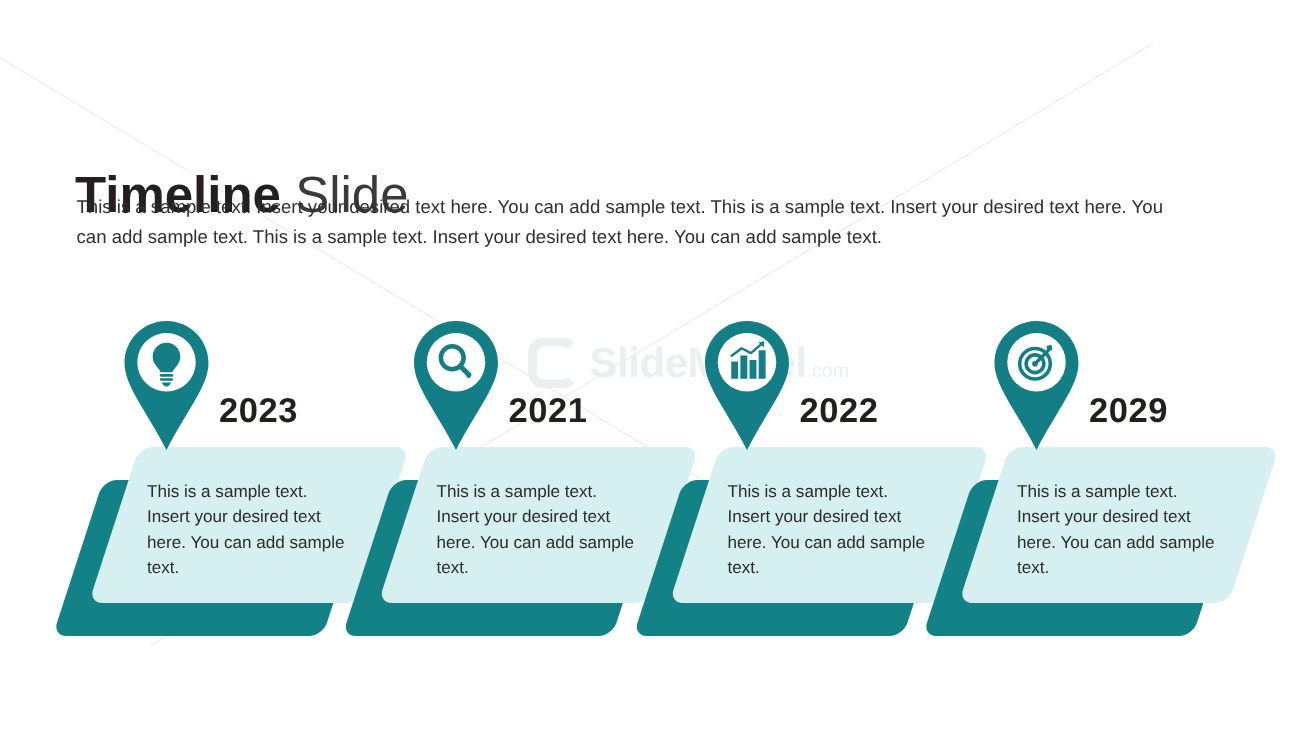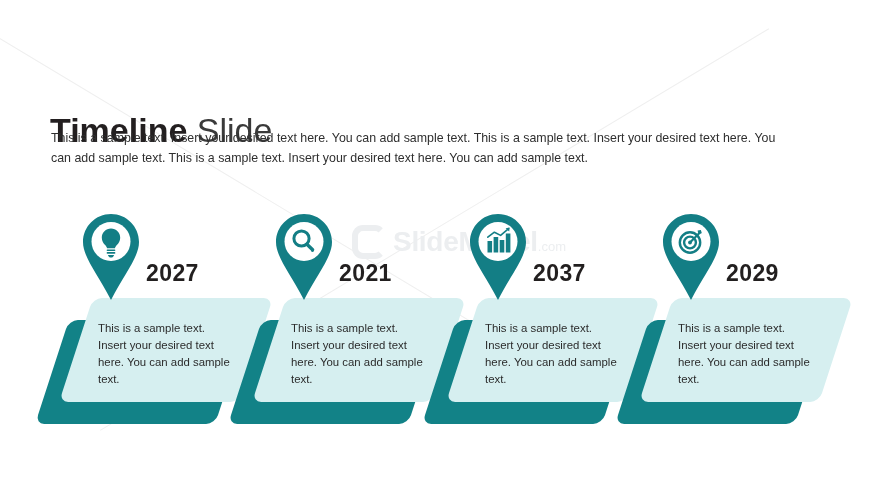--- a/index.html
+++ b/index.html
@@ -183,21 +183,21 @@
         <path d="M30 1 C14.5 1 2 13.5 2 29 C2 44 16 60 30 87 C44 60 58 44 58 29 C58 13.5 45.5 1 30 1 Z" fill="#137e85"></path>
         <circle cx="30" cy="28.5" r="19.5" fill="#ffffff"></circle>
         <g fill="#137e85">
           <path d="M30 15.5 c-5.1 0 -9.2 4.1 -9.2 9.2 0 3.3 1.7 5.6 3.3 7.4 1.1 1.2 1.7 2.1 1.9 3.1 h8 c0.2 -1 0.8 -1.9 1.9 -3.1 1.6 -1.8 3.3 -4.1 3.3 -7.4 0 -5.1 -4.1 -9.2 -9.2 -9.2 z"></path>
           <rect x="25.6" y="36.4" width="8.8" height="1.7" rx="0.8"></rect>
           <rect x="25.6" y="39.1" width="8.8" height="1.7" rx="0.8"></rect>
           <path d="M26.9 42 h6.2 c-0.5 1.6 -1.7 2.6 -3.1 2.6 -1.4 0 -2.6 -1 -3.1 -2.6 z"></path>
         </g>
       </svg>
     </div>
-    <div class="year">2027</div>
+    <div class="year">2023</div>
   </div>
 
   <div class="step step-1">
     <div class="card-shadow"></div>
     <div class="card-front"></div>
     <div class="card-text">This is a sample text. Insert your desired text here. You can add sample text.</div>
     <div class="pin">
       <svg width="60" height="88" viewBox="0 0 60 88">
         <path d="M30 1 C14.5 1 2 13.5 2 29 C2 44 16 60 30 87 C44 60 58 44 58 29 C58 13.5 45.5 1 30 1 Z" fill="#137e85"></path>
         <circle cx="30" cy="28.5" r="19.5" fill="#ffffff"></circle>
@@ -222,21 +222,21 @@
         <g fill="#137e85">
           <rect x="19.5" y="28" width="4.6" height="11.5"></rect>
           <rect x="25.6" y="24" width="4.6" height="15.5"></rect>
           <rect x="31.7" y="27" width="4.6" height="12.5"></rect>
           <rect x="37.8" y="20.5" width="4.6" height="19"></rect>
           <path d="M19.8 24.2 L26.4 19.2 L32.6 22.4 L40.6 15.6" fill="none" stroke="#137e85" stroke-width="1.6" stroke-linecap="round" stroke-linejoin="round"></path>
           <path d="M37.6 15.2 L41.6 14.6 L41.2 18.6 Z"></path>
         </g>
       </svg>
     </div>
-    <div class="year">2037</div>
+    <div class="year">2022</div>
   </div>
 
   <div class="step step-3">
     <div class="card-shadow"></div>
     <div class="card-front"></div>
     <div class="card-text">This is a sample text. Insert your desired text here. You can add sample text.</div>
     <div class="pin">
       <svg width="60" height="88" viewBox="0 0 60 88">
         <path d="M30 1 C14.5 1 2 13.5 2 29 C2 44 16 60 30 87 C44 60 58 44 58 29 C58 13.5 45.5 1 30 1 Z" fill="#137e85"></path>
         <circle cx="30" cy="28.5" r="19.5" fill="#ffffff"></circle>

